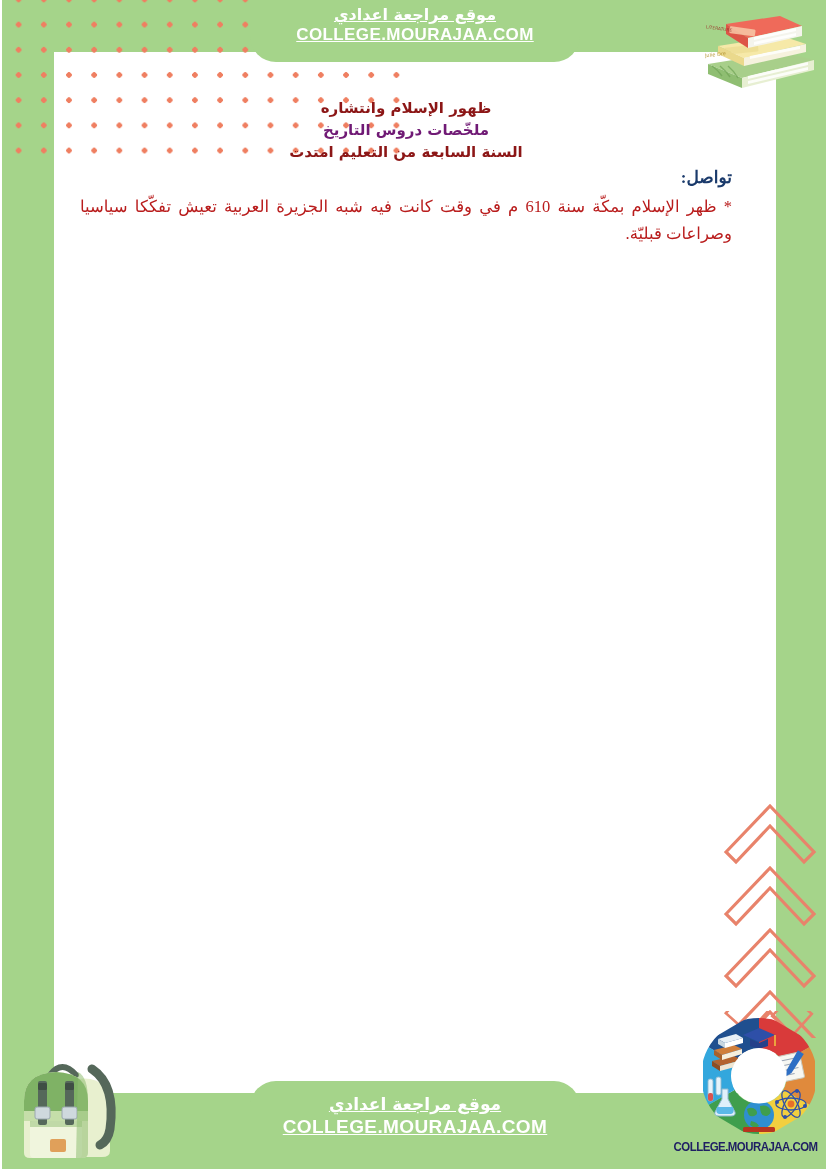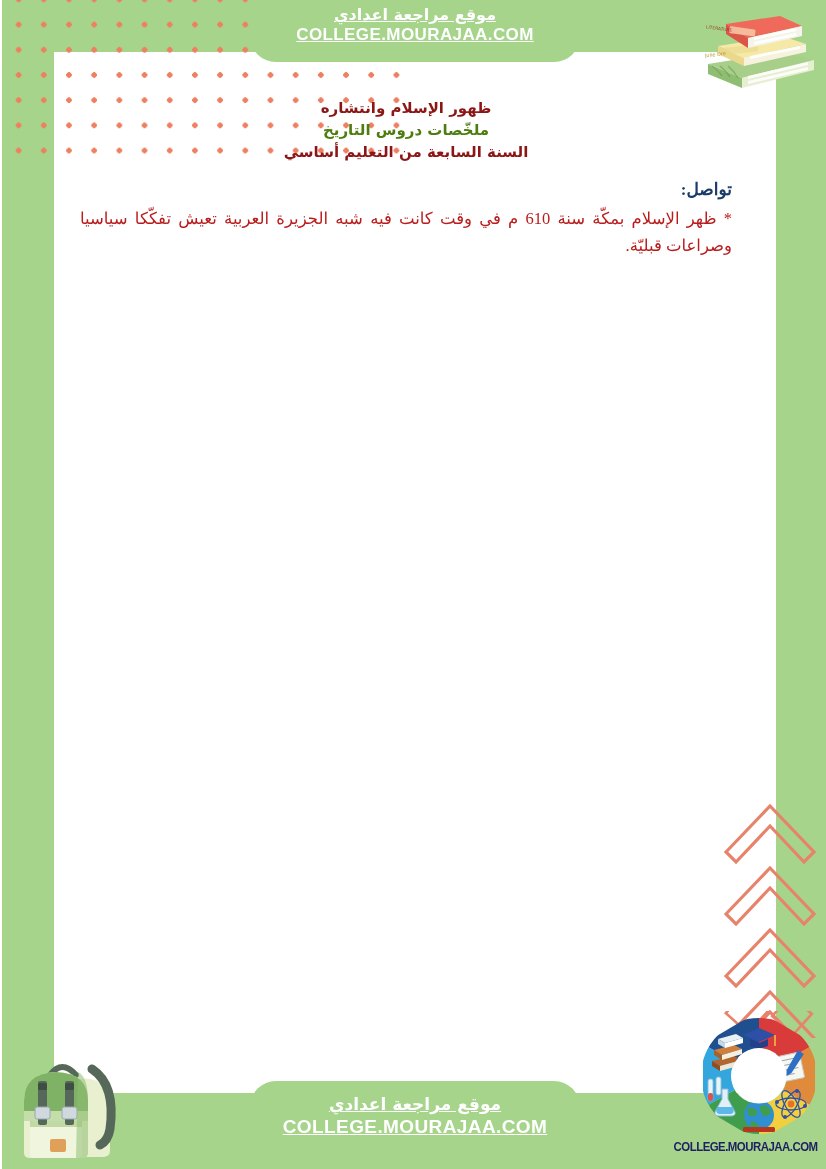--- a/index.html
+++ b/index.html
@@ -138,30 +138,30 @@
   .content {
     position: absolute;
     left: 78px;
     top: 98px;
     width: 652px;
   }
 
   .doc-title {
     text-align: center;
     line-height: 1.45;
-    margin-bottom: 16px;
+    margin-bottom: 4px;
   }
   .title-line {
     display: block;
     font-family: "DejaVu Sans", sans-serif;
     font-weight: bold;
     font-size: 15px;
   }
   .title-1 { color: #8c1616; }
-  .title-2 { color: #4d7c0f; }
+  .title-2 { color: #701a75; }
   .title-3 { color: #8c1616; }
 
   .section-head {
     color: #1a3a6b;
     font-family: "Liberation Serif", serif;
     font-weight: bold;
     font-size: 17px;
     text-align: right;
     margin: 4px 0 6px 0;
   }
@@ -263,21 +263,21 @@
         <text x="36" y="24" font-family="DejaVu Sans, sans-serif" font-size="4.4" fill="#9c3b2f" transform="rotate(8 36 24)">LITERATURE</text>
       </g>
     </svg>
   </div>
 
   <div class="content">
 
     <div class="doc-title">
       <span class="title-line title-1">ظهور الإسلام وانتشاره</span>
       <span class="title-line title-2">ملخّصات دروس التاريخ</span>
-      <span class="title-line title-3">السنة السابعة من التعليم أساسي</span>
+      <span class="title-line title-3">السنة السابعة من التعليم امتدت</span>
     </div>
 
     <div class="section-head">تواصل:</div>
 
     <p class="para">* ظهر الإسلام بمكّة سنة 610 م في وقت كانت فيه شبه الجزيرة العربية تعيش تفكّكا سياسيا وصراعات قبليّة.</p>
 
   </div>
 
   <div class="chevrons">
     <svg viewBox="0 0 110 250" width="110" height="250" aria-hidden="true">

